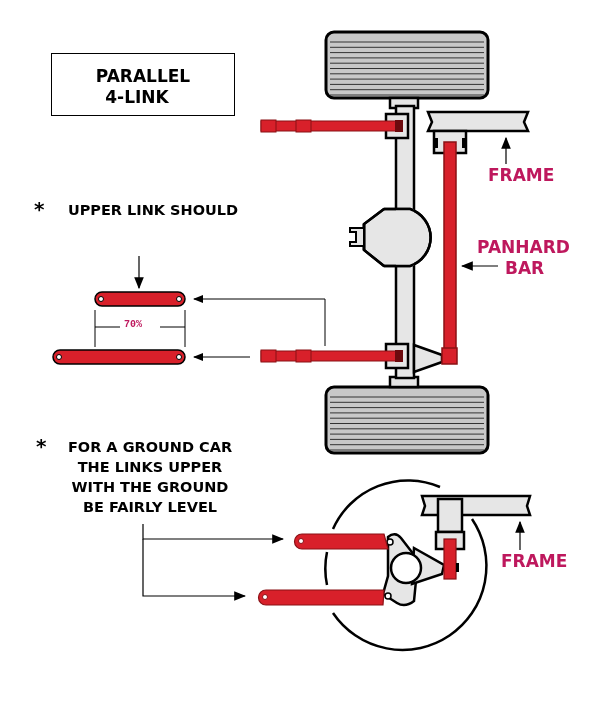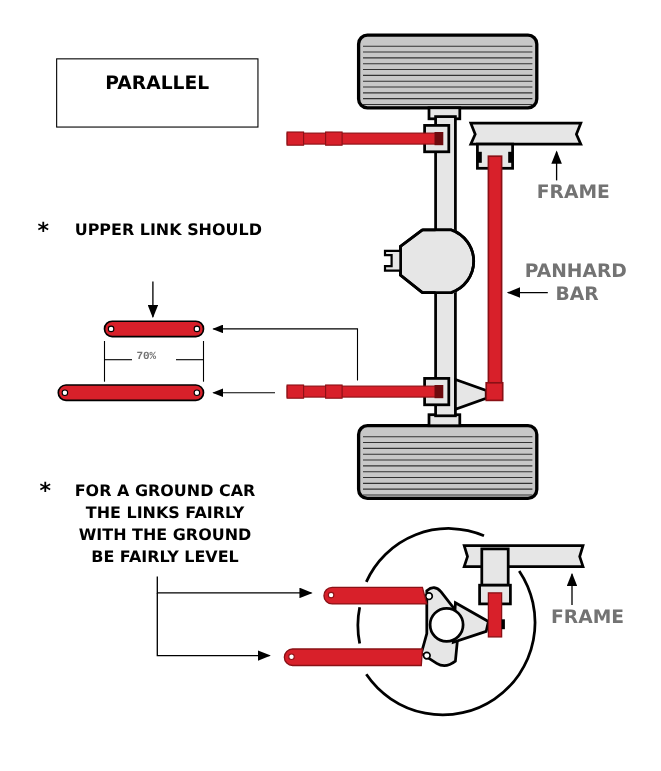--- a/index.html
+++ b/index.html
@@ -1,19 +1,19 @@
 <!DOCTYPE html>
 <html><head>
 <meta charset="utf-8">
 <style>
   html, body { margin: 0; padding: 0; background: #ffffff; }
   body { width: 601px; height: 701px; position: relative; overflow: hidden;
          font-family: "DejaVu Sans", sans-serif; }
   #stage { position: absolute; left: 0; top: 0; width: 506px; height: 701px; }
-  .lbl { position: absolute; color: #737373; font-family: "DejaVu Sans", sans-serif;
+  .lbl { position: absolute; color: #be185d; font-family: "DejaVu Sans", sans-serif;
          font-weight: bold; white-space: pre; line-height: 1; }
   .title-box { position: absolute; left: 51px; top: 53px; width: 184px; height: 63px;
                border: 1.5px solid #000; box-sizing: border-box; background: #fff; }
   .title-line { position: absolute; left: 0; width: 100%; text-align: center;
                 font-family: "DejaVu Sans", sans-serif; font-weight: bold; font-size: 17px; }
   .note { position: absolute; text-align: center; font-weight: bold; font-size: 14.5px;
           line-height: 20px; font-family: "DejaVu Sans", sans-serif; }
   .note .star { position: absolute; font-size: 20px; }
 </style>
 </head>
@@ -173,36 +173,37 @@
   </g>
 
   <polyline points="143,524 143,539 283,539" fill="none" stroke="#000" stroke-width="1.2" marker-end="url(#arrowhead)"></polyline>
   <polyline points="143,539 143,596 245,596" fill="none" stroke="#000" stroke-width="1.2" marker-end="url(#arrowhead)"></polyline>
   <line x1="520" y1="550" x2="520" y2="522" stroke="#000" stroke-width="1.2" marker-end="url(#arrowhead)"></line>
 </svg>
 
 
 <div class="title-box">
   <div class="title-line" style="top:12px;">PARALLEL</div>
+  <div class="title-line" style="top:33px; left:-6px;">4-LINK</div>
 </div>
 
 
 <div class="lbl" style="left:488px; top:167px; font-size:17px;">FRAME</div>
 <div class="lbl" style="left:477px; top:239px; font-size:17px;">PANHARD</div>
 <div class="lbl" style="left:505px; top:260px; font-size:17px;">BAR</div>
 <div class="lbl" style="left:501px; top:553px; font-size:17px;">FRAME</div>
 <div class="lbl" style="left:124px; top:320px; font-size:10px;font-family:Liberation Mono, monospace;">70%</div>
 
 
 <div class="note" style="left:44px; top:200px; width:210px;">
   <span class="star" style="left:-10px; top:-1px;">*</span>
   <div style="padding-left:8px;">UPPER LINK SHOULD</div>
 </div>
 
 
 <div class="note" style="left:52px; top:437px; width:196px;">
   <span class="star" style="left:-16px; top:-1px;">*</span>
   <div>FOR A GROUND CAR</div>
-  <div>THE LINKS FAIRLY</div>
+  <div>THE LINKS UPPER</div>
   <div>WITH THE GROUND</div>
   <div>BE FAIRLY LEVEL</div>
 </div>
 </div>
 
 </body></html>

